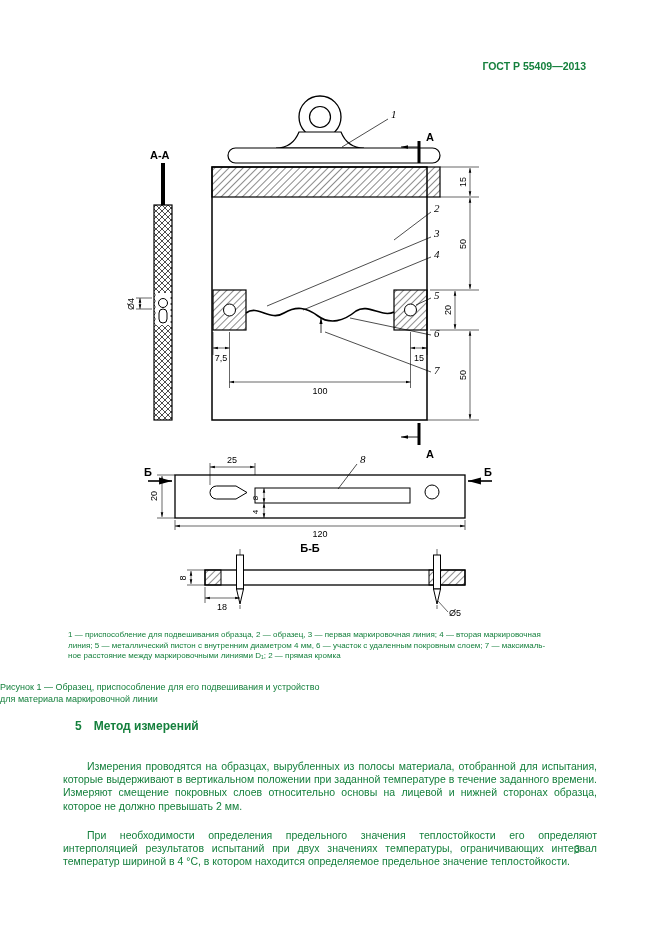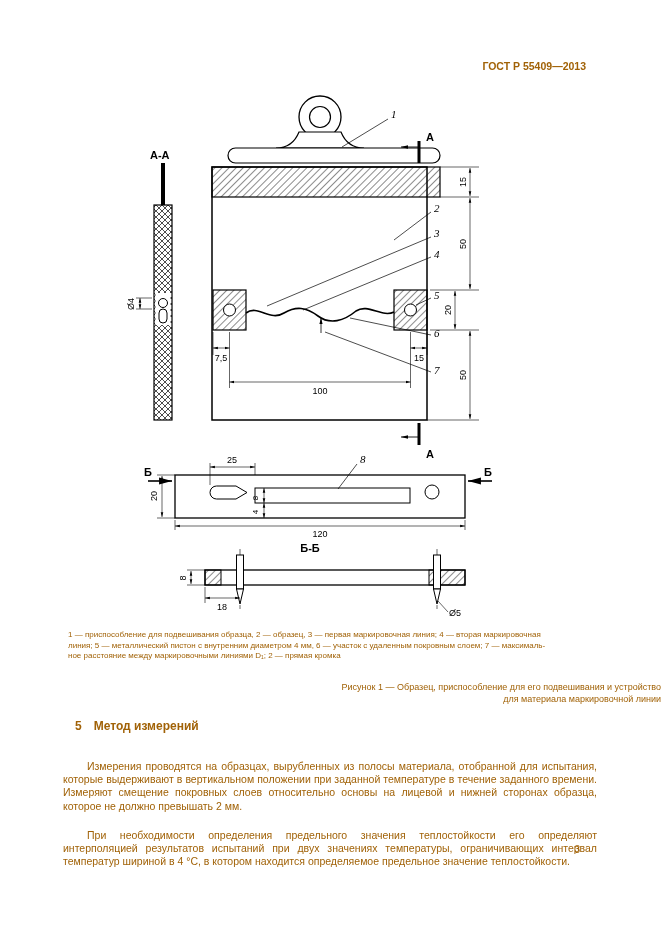--- a/index.html
+++ b/index.html
@@ -1,28 +1,28 @@
 <!DOCTYPE html>
 <html><head>
 <meta charset="utf-8">
 <style>
   html,body{margin:0;padding:0;background:#ffffff;}
   .page{position:relative;width:661px;height:936px;background:#fff;overflow:hidden;
-        font-family:"Liberation Sans",sans-serif;color:#a16207;}
+        font-family:"Liberation Sans",sans-serif;color:#15803d;}
   .doc-number{position:absolute;top:60px;left:0;width:586px;text-align:right;
         font-size:10.5px;font-weight:bold;}
   .drawing{position:absolute;top:85px;left:0;}
   svg text{font-family:"Liberation Sans",sans-serif;fill:#000;}
   svg .dim{font-size:9px;}
   svg .dim-s{font-size:8px;}
   svg .callout{font-family:"Liberation Serif",serif;font-style:italic;font-size:11px;}
   svg .sec{font-size:11px;font-weight:bold;}
   .legend{position:absolute;top:630px;left:68px;width:530px;font-size:8px;
         line-height:10.5px;}
-  .fig-caption{position:absolute;top:681px;left:0;width:661px;text-align:right;
+  .fig-caption{position:absolute;top:681px;left:0;width:661px;text-align:left;
         font-size:9px;line-height:12px;}
   .sec-heading{position:absolute;top:719px;left:75px;font-size:12px;font-weight:bold;}
   .sec-heading .num{margin-right:12px;}
   .bodytext{position:absolute;top:744px;left:47px;width:566px;font-size:10.5px;
         line-height:13.2px;text-align:justify;}
   .bodytext p{margin:16px;text-indent:24px;}
   .page-num{position:absolute;top:844px;left:0;width:580px;text-align:right;font-size:10px;}
 </style>
 </head>
 <body>

